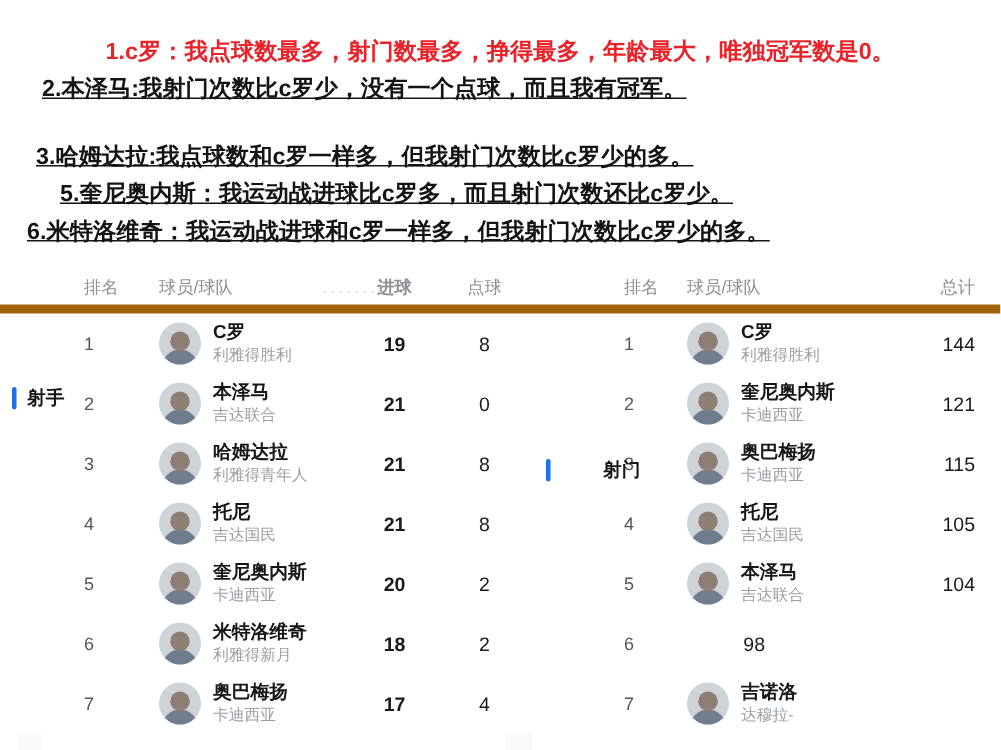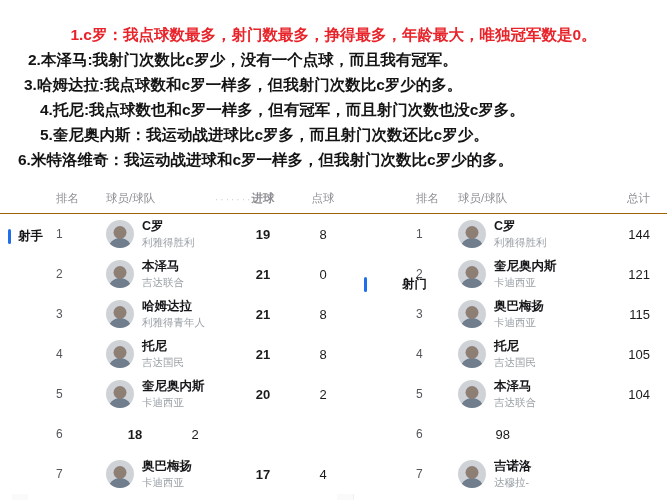--- a/index.html
+++ b/index.html
@@ -16,23 +16,23 @@
     padding: 22px 10px 6px 10px;
   }
   .note-line {
     font-size: 15.5px;
     line-height: 25px;
     color: #111111;
     white-space: nowrap;
     letter-spacing: 0px;
   }
   .note-line.red { color: #e8232a; font-weight: 700; text-align:center; }
-  .note-line.plain { color: #141414; font-weight: 700; }
+  .note-line.plain { color: #141414; font-weight: 700; text-decoration: underline; }
   .note-line.c2 { padding-left: 18px; }
-  .note-line.c3 { padding-left: 14px; }
+  .note-line.c3 { padding-left: 14px; margin-top: 20px; }
   .note-line.c4 { padding-left: 30px; }
   .note-line.c5 { padding-left: 30px; }
   .note-line.c6 { padding-left: 8px; }
 
   
   .tables {
     position: relative;
     margin-top: 6px;
     height: 322px;
   }
@@ -41,21 +41,21 @@
     top: 0;
     background: #fff;
   }
   .panel.left { left: 0; width: 360px; }
   .panel.right { left: 360px; width: 307px; }
 
   .thead {
     display: flex;
     align-items: center;
     height: 30px;
-    border-bottom: 1px solid #a16207;
+    border-bottom: 6px solid #a16207;
     color: #8d8d94;
     font-size: 11.5px;
   }
   .thead .cell, .trow .cell { display:flex; align-items:center; }
 
   
   .left .c-tab   { width: 56px; padding-left: 12px; }
   .left .c-rank  { width: 50px; justify-content:flex-start; }
   .left .c-player{ width: 128px; }
   .left .c-goals { width: 58px; justify-content:center;font-weight:bold; }
@@ -102,20 +102,21 @@
   .num { font-size:13px; color:#1b1b1b; }
 
   
   .vtab {
     position: absolute;
     display: flex;
     align-items: center;
     font-size: 12.5px;
     font-weight: 700;
     color: #17171a;
+    margin-top: 34px;
   }
   .vtab .bar {
     width: 3px; height: 15px; background: #1f6feb; margin-right: 7px; border-radius:2px;
   }
   .vtab.left-tab { left: 8px; top: 44px; }
   .vtab.right-tab { left: 364px; top: 92px; gap: 28px; }
 
   
   .sep {
     position:absolute; top:0; bottom:0; width:1px; background:#f0f0f0;
@@ -131,21 +132,20 @@
     letter-spacing:2px; color:#d2d2d6; font-size:10px;
   }
 </style>
 </head>
 <body>
 
 <div class="notes">
   <div class="note-line red">1.c罗：我点球数最多，射门数最多，挣得最多，年龄最大，唯独冠军数是0。</div>
   <div class="note-line plain c2">2.本泽马:我射门次数比c罗少，没有一个点球，而且我有冠军。</div>
   <div class="note-line plain c3">3.哈姆达拉:我点球数和c罗一样多，但我射门次数比c罗少的多。</div>
-  <div class="note-line plain c4">4.托尼:我点球数也和c罗一样多，但有冠军，而且射门次数也没c罗多。</div>
   <div class="note-line plain c5">5.奎尼奥内斯：我运动战进球比c罗多，而且射门次数还比c罗少。</div>
   <div class="note-line plain c6">6.米特洛维奇：我运动战进球和c罗一样多，但我射门次数比c罗少的多。</div>
 </div>
 
 <div class="tables">
 
   <div class="shadecol a"></div>
   <div class="shadecol b"></div>
   <div class="sep s1"></div>
 
@@ -224,20 +224,27 @@
           <span class="t">卡迪西亚</span>
         </span>
       </div>
       <div class="cell c-goals num">20</div>
       <div class="cell c-assist num">2</div>
     </div>
 
     <div class="trow">
       <div class="cell c-tab"></div>
       <div class="cell c-rank">6</div>
+      <div class="cell c-player">
+        <span class="avatar"></span>
+        <span class="pname">
+          <span class="n">米特洛维奇</span>
+          <span class="t">利雅得新月</span>
+        </span>
+      </div>
       <div class="cell c-goals num">18</div>
       <div class="cell c-assist num">2</div>
     </div>
 
     <div class="trow">
       <div class="cell c-tab"></div>
       <div class="cell c-rank">7</div>
       <div class="cell c-player">
         <span class="avatar"></span>
         <span class="pname">

